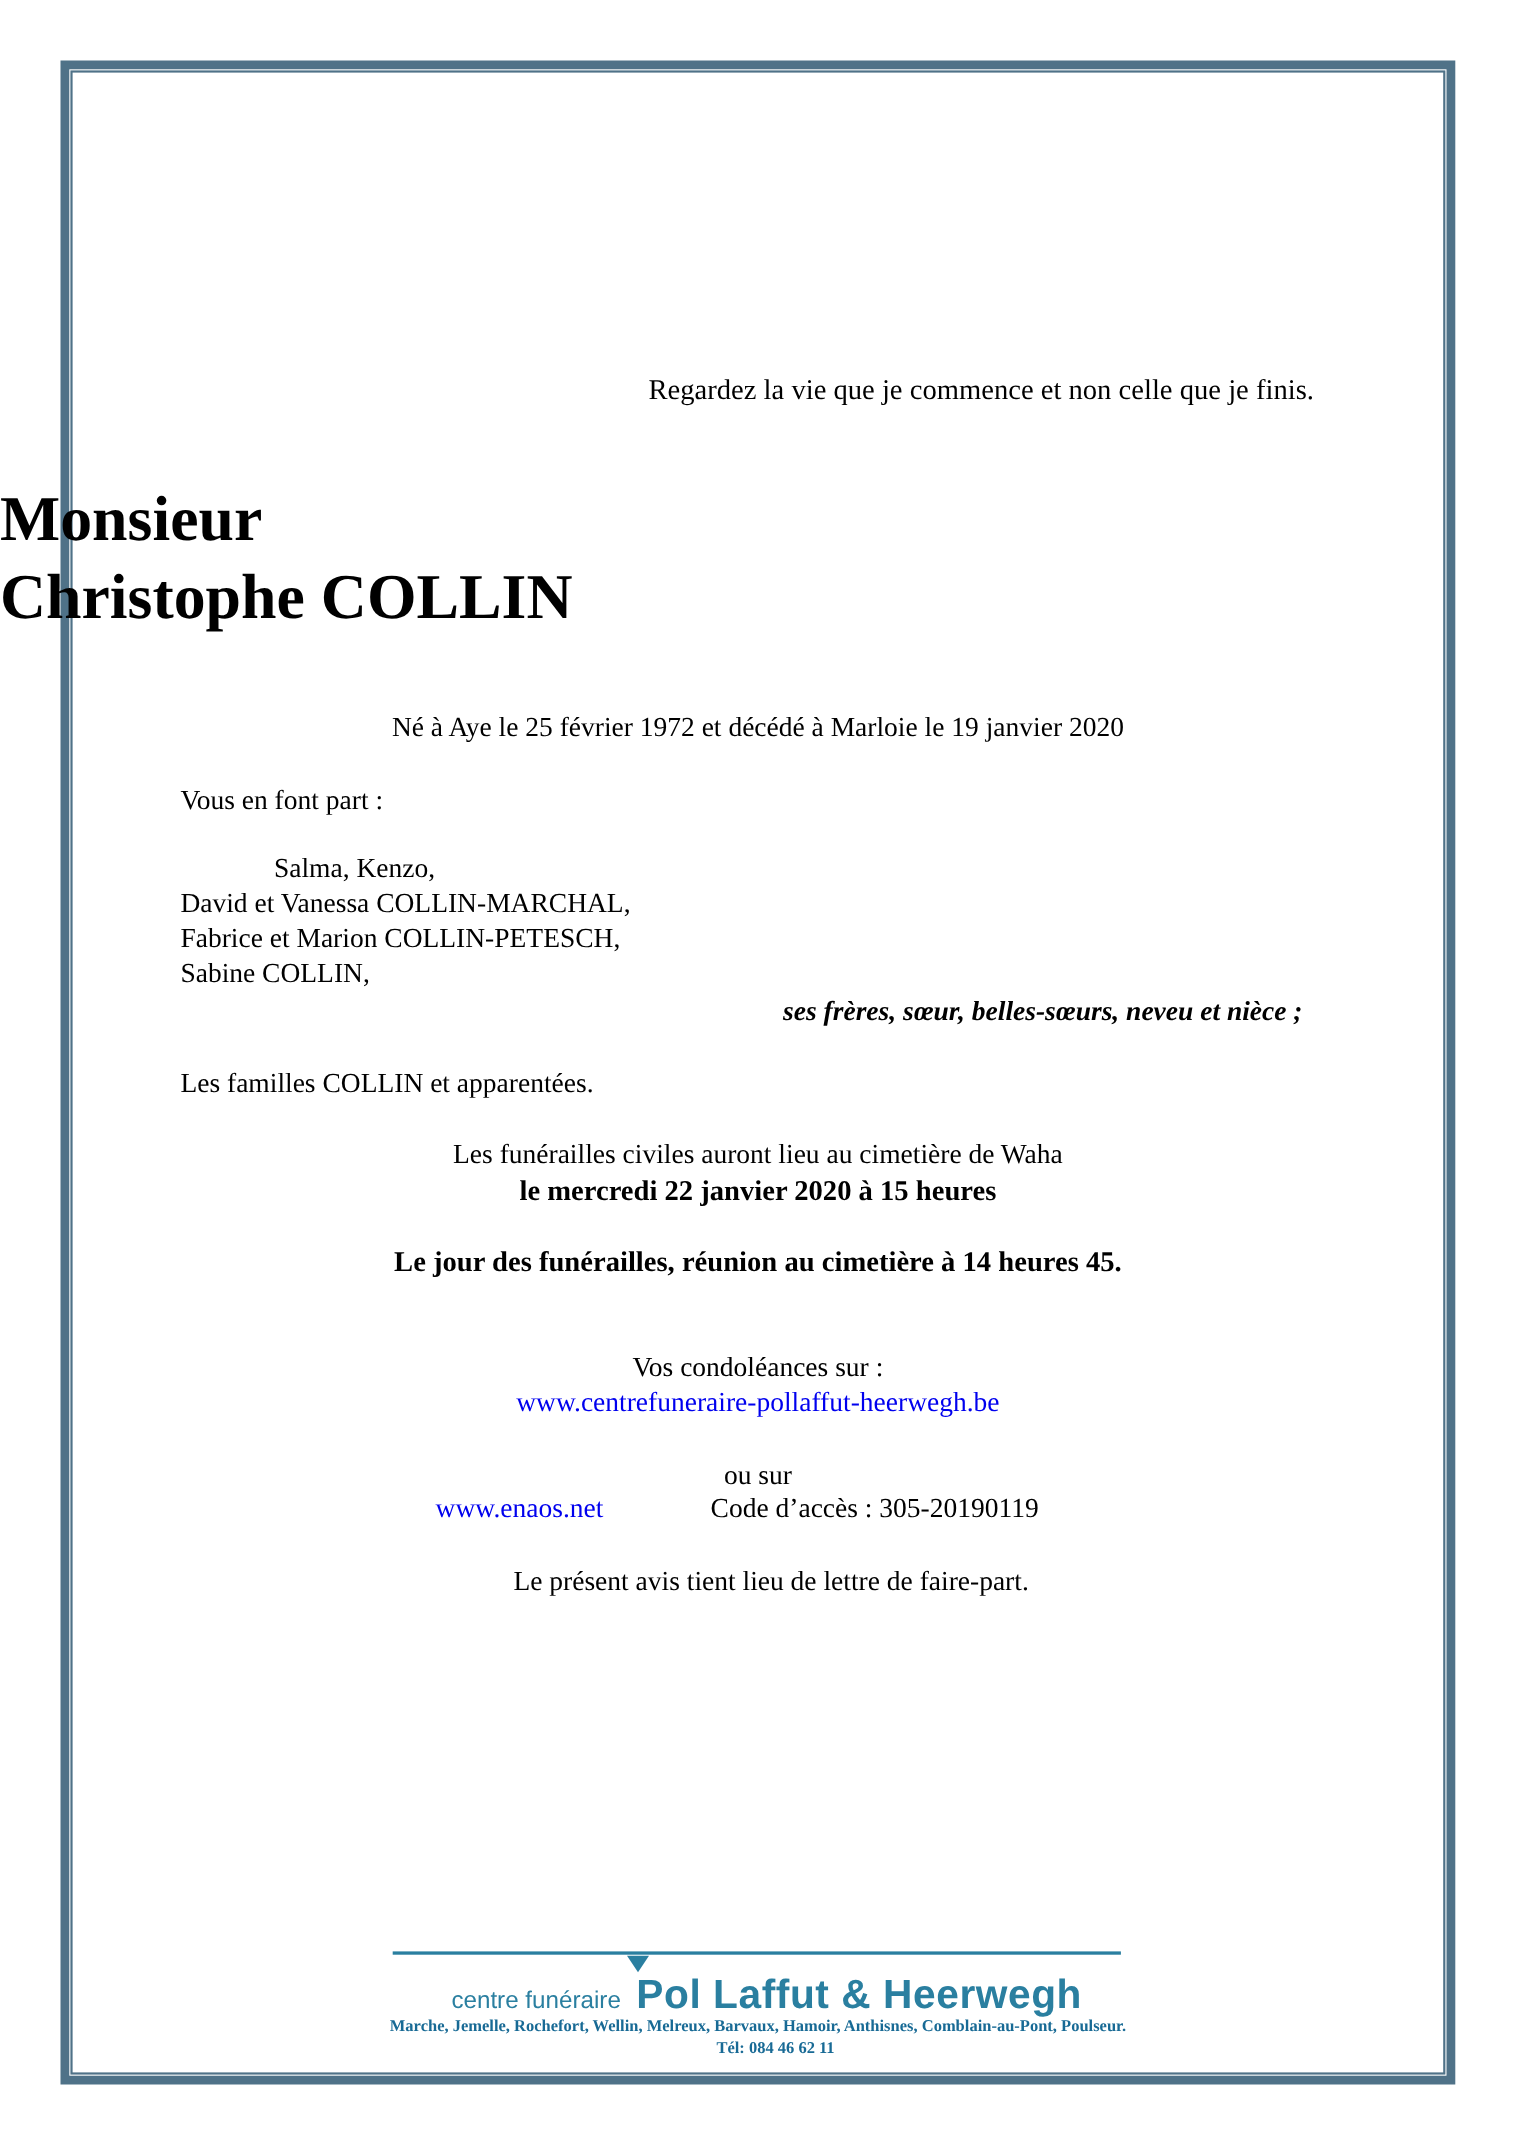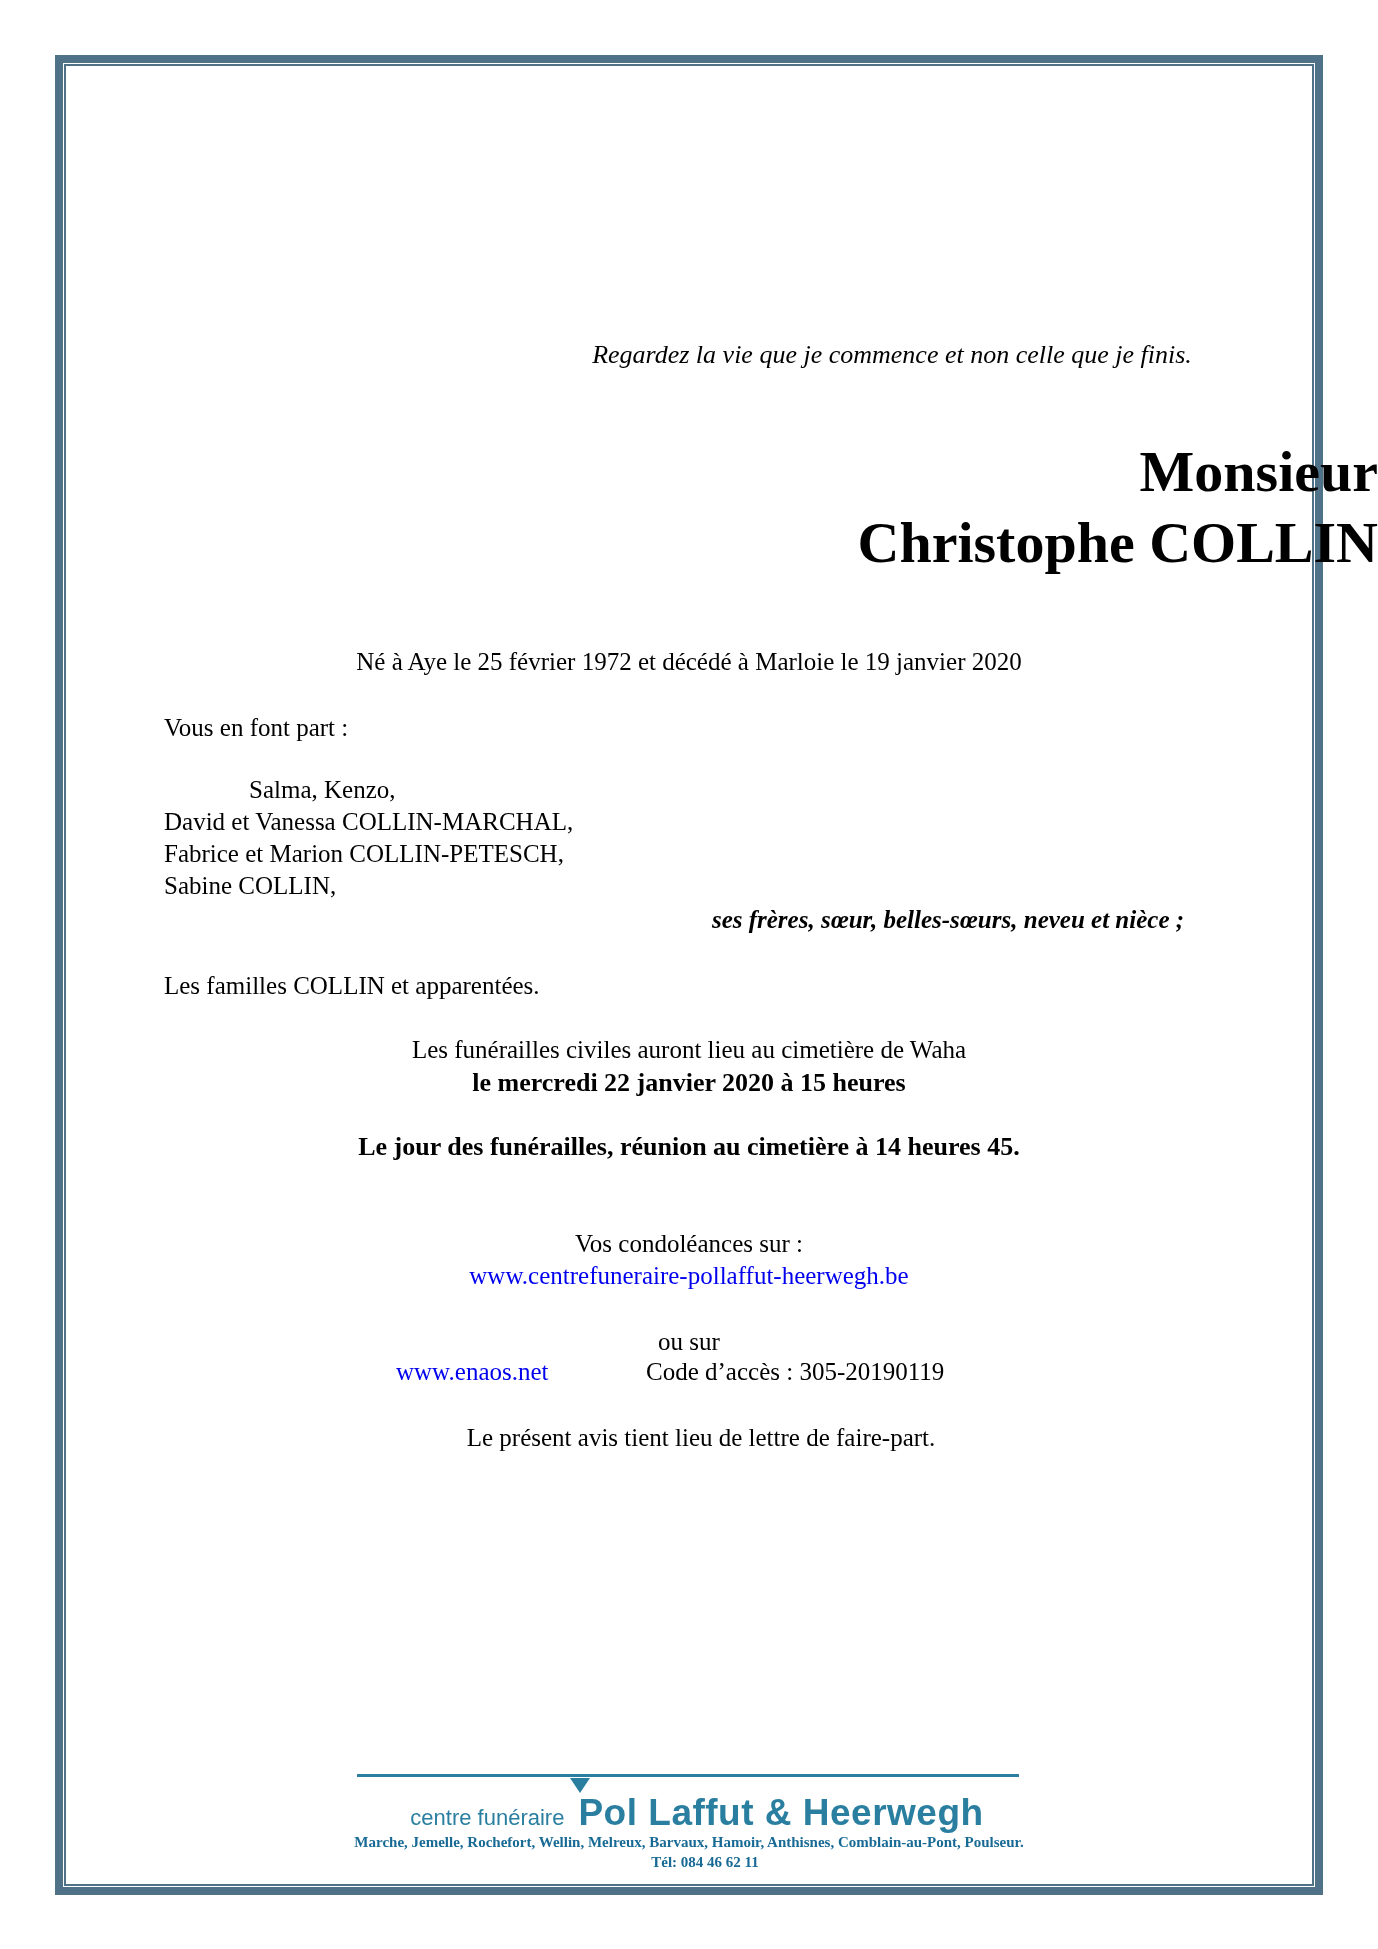--- a/index.html
+++ b/index.html
@@ -24,27 +24,26 @@
   }
   .border-inner {
     position: absolute;
     inset: 1px;
     border: 2px solid #4f7288;
   }
 
   .quote {
     top: 340px; left: 406px; width: 972px;
     text-align: center;
-    font-style: italic;
     font-size: 26px;
     white-space: nowrap;
   }
   .title-block {
     top: 436px; left: 0; width: 1378px;
-    text-align: right;
+    text-align: left;
     font-weight: bold;
     font-size: 58px;
     line-height: 71px;
   }
   .birth {
     top: 648px; left: 0; width: 1378px;
     text-align: center;
     font-size: 25px;
   }
   .intro {

